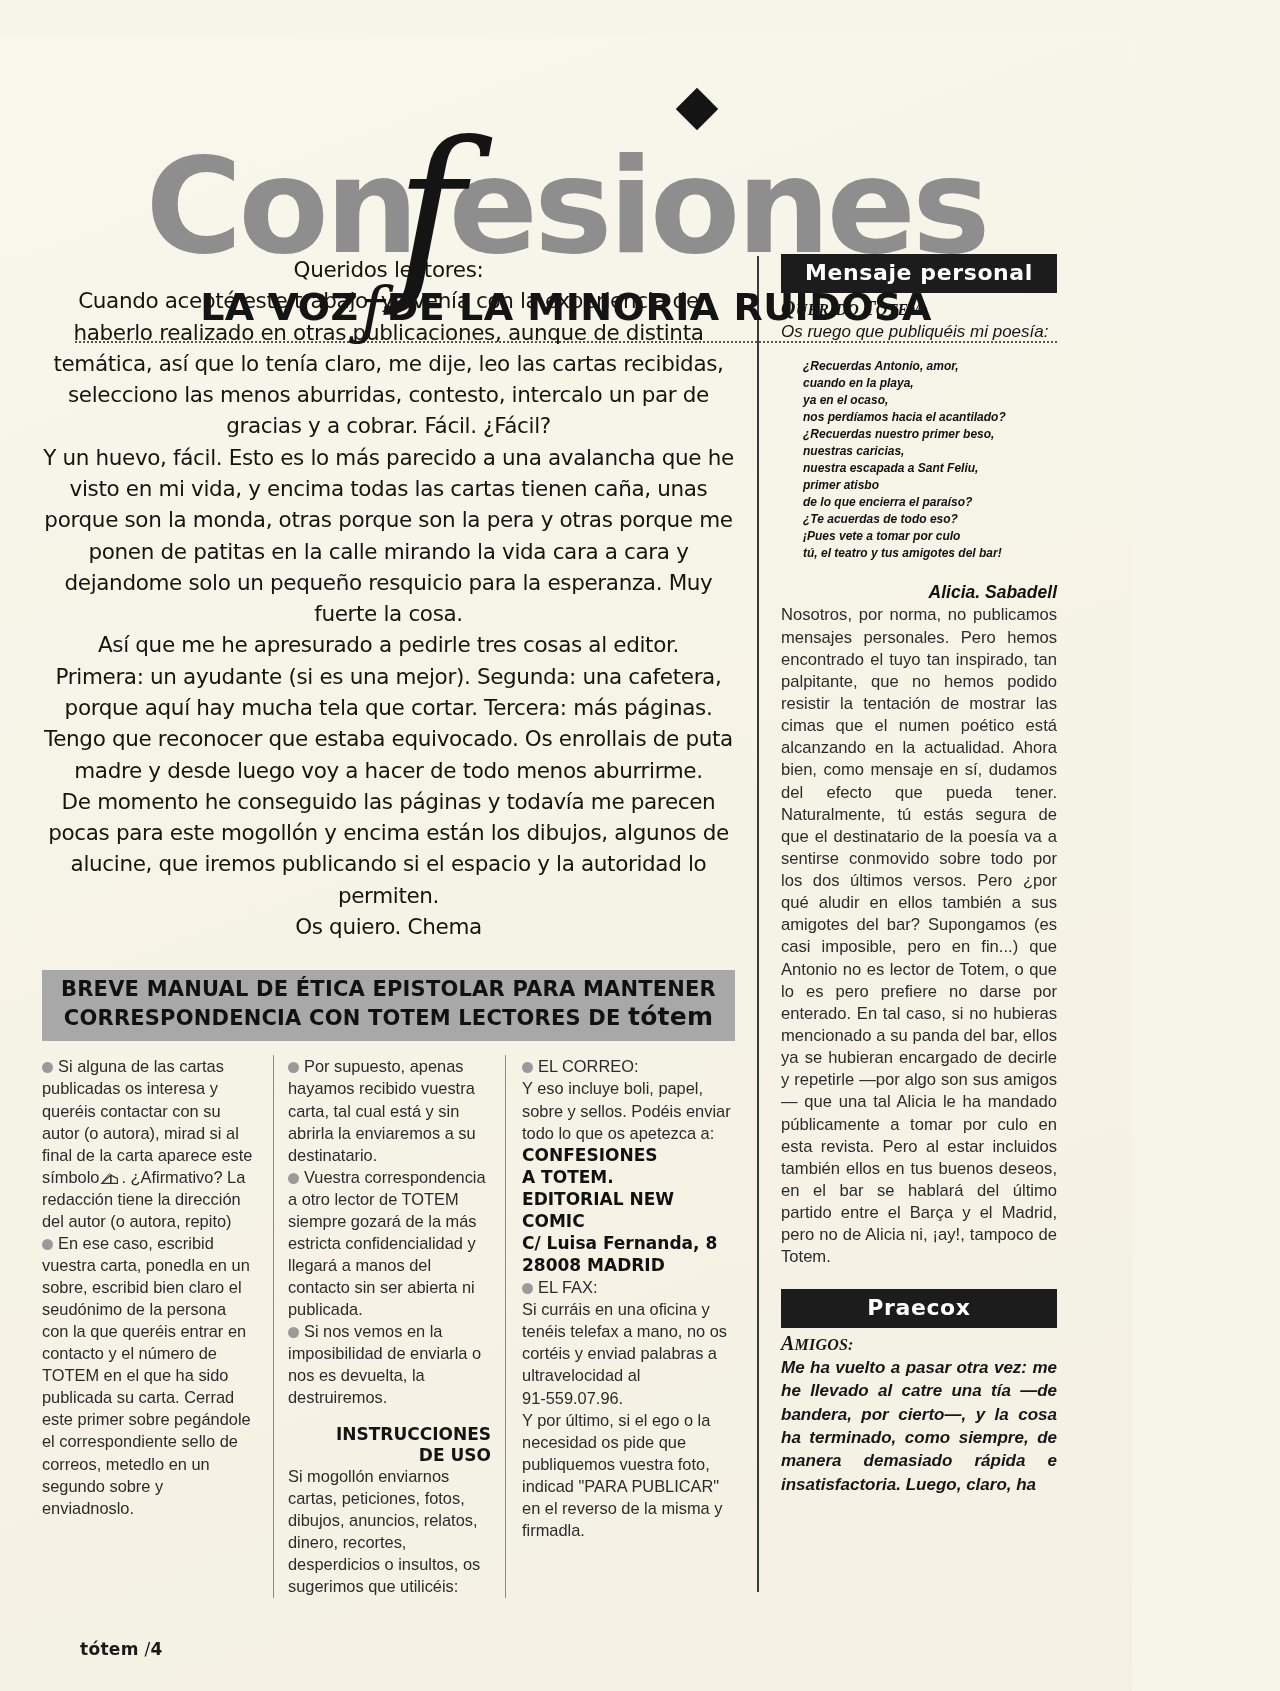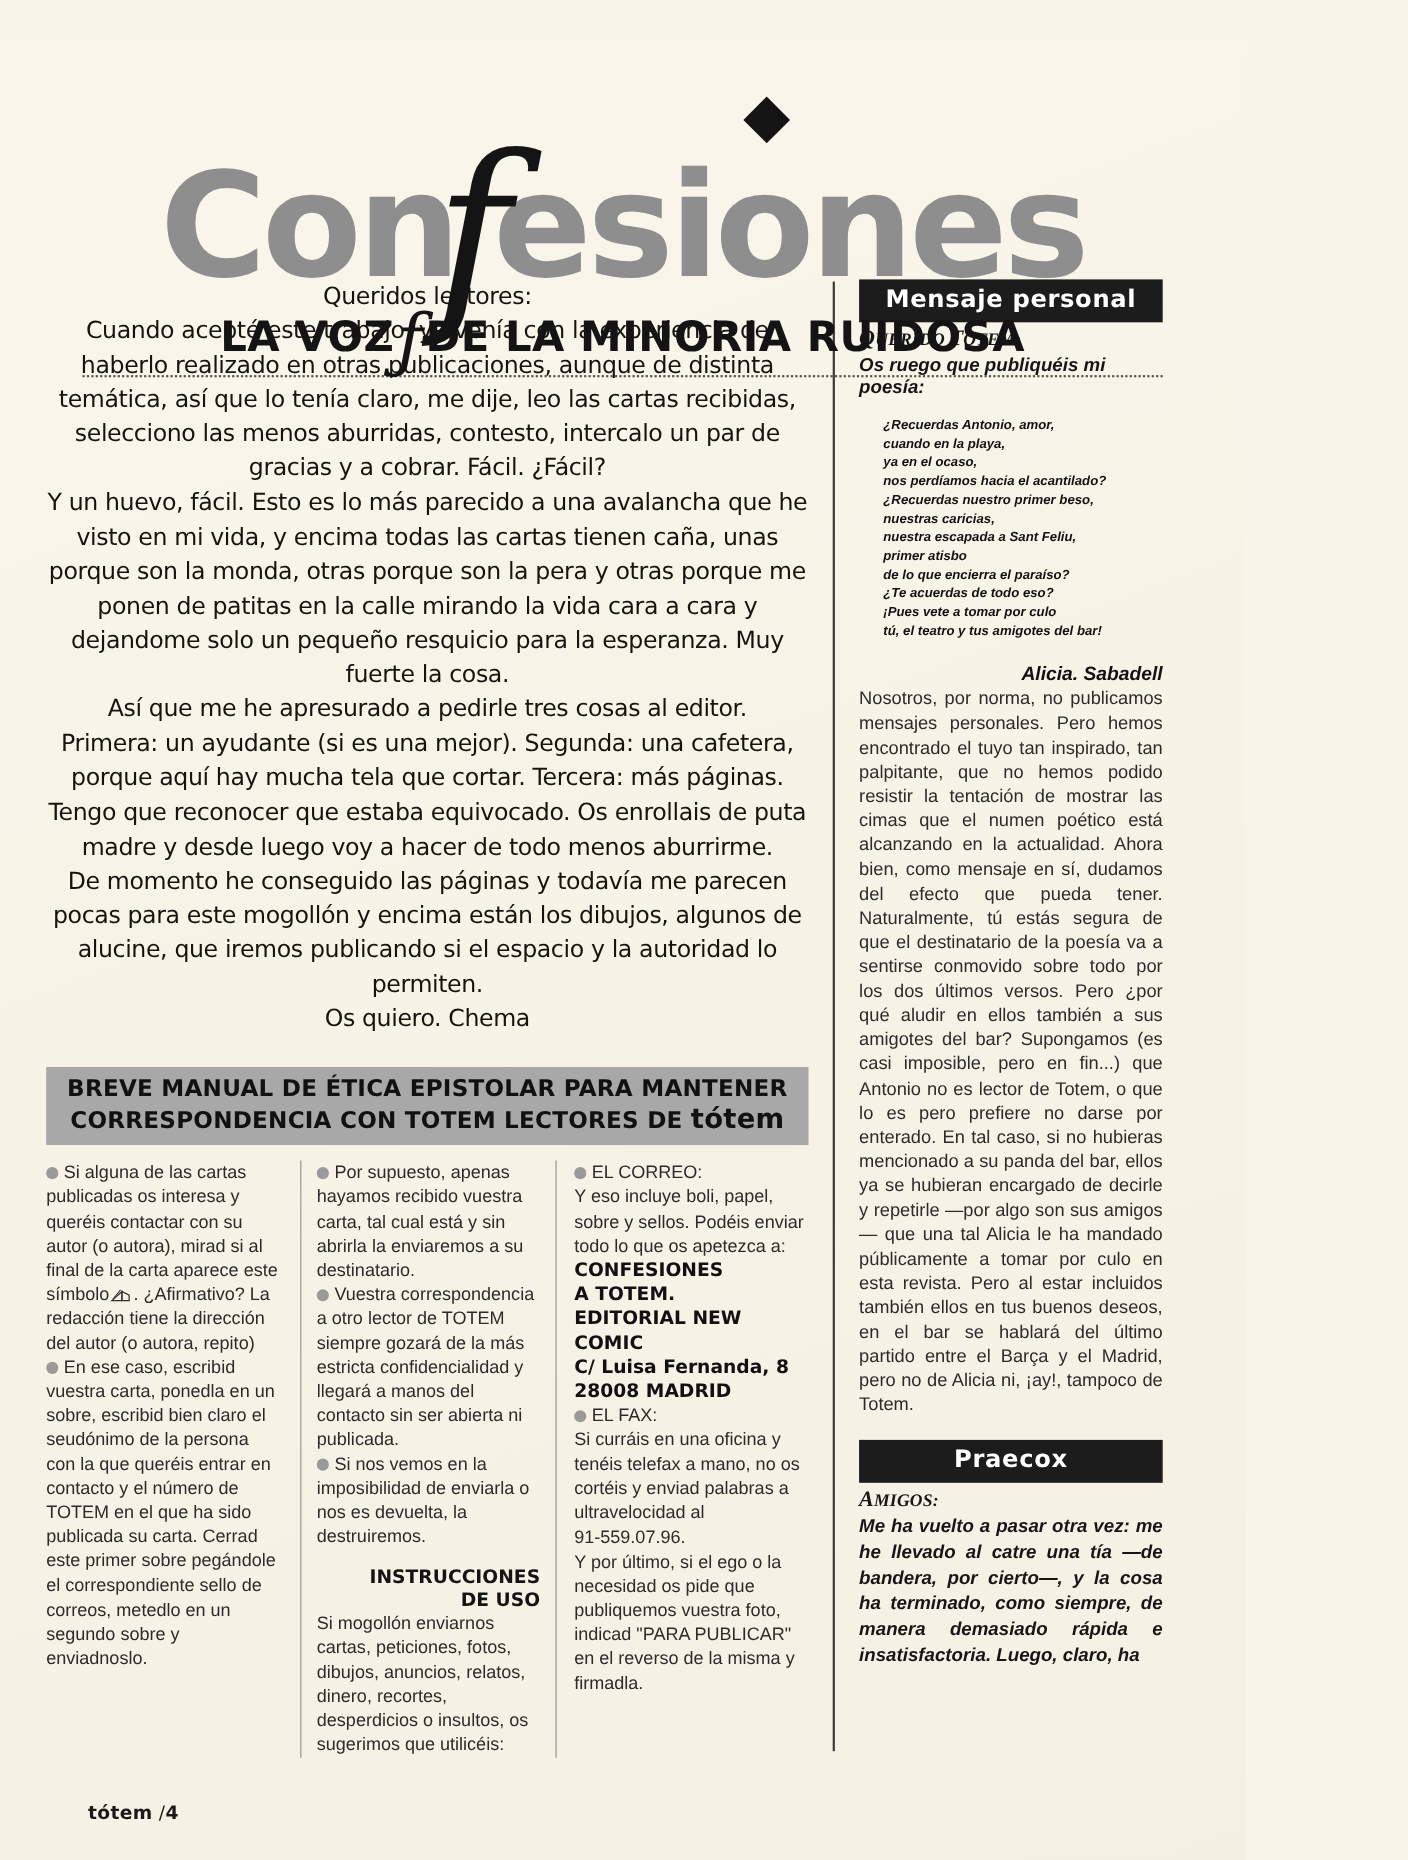--- a/index.html
+++ b/index.html
@@ -233,21 +233,21 @@
     font-size: 20px;
     margin-top: 4px;
     letter-spacing: 0.2px;
     color: #161616;
   }
   .salutation .sc { font-size: 16px; }
 
   .lead-italic {
     font-family: "Liberation Sans", sans-serif;
     font-style: italic;
-    font-weight: bold;
+    font-weight: normal;
     font-size: 17px;
     margin-top: 2px;
     color: #161616;
   }
 
   .poem {
     font-family: "Liberation Sans", sans-serif;
     font-style: italic;
     font-weight: bold;
     font-size: 12px;

